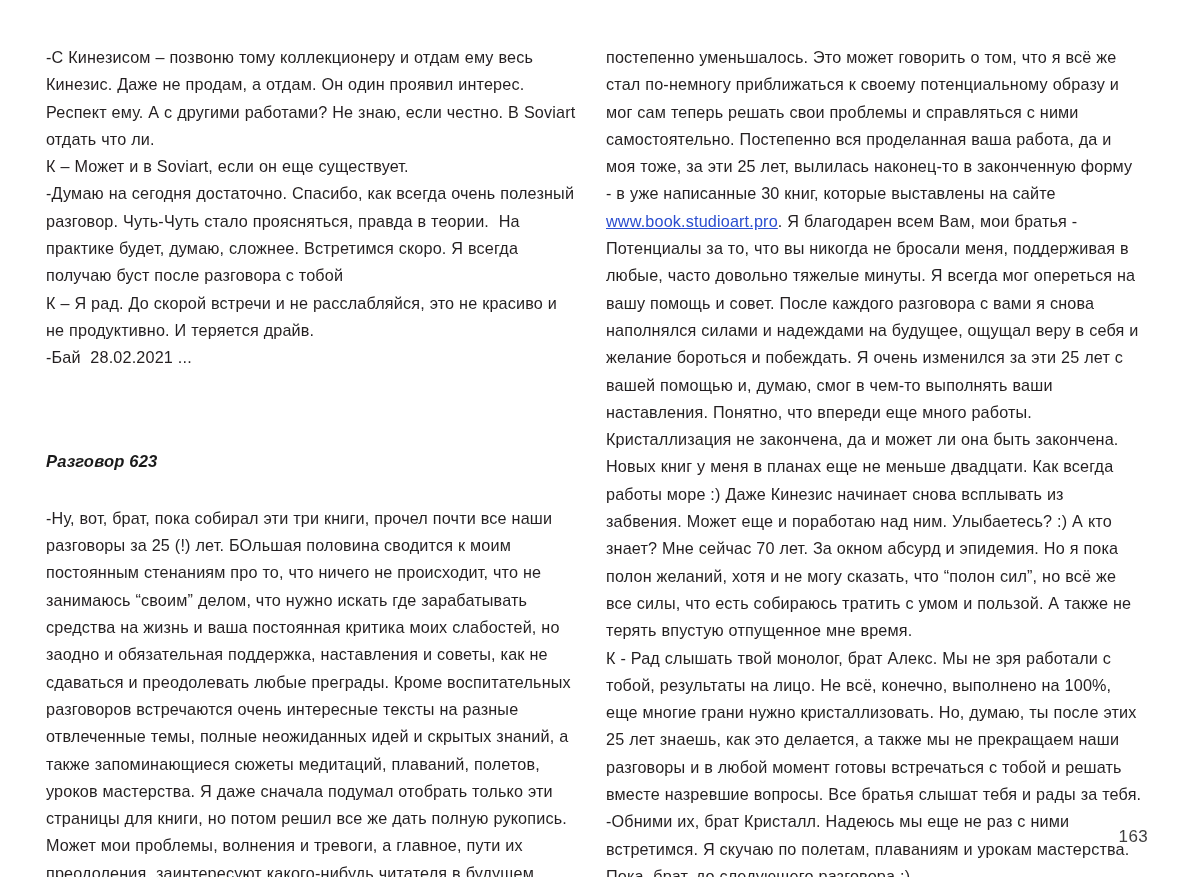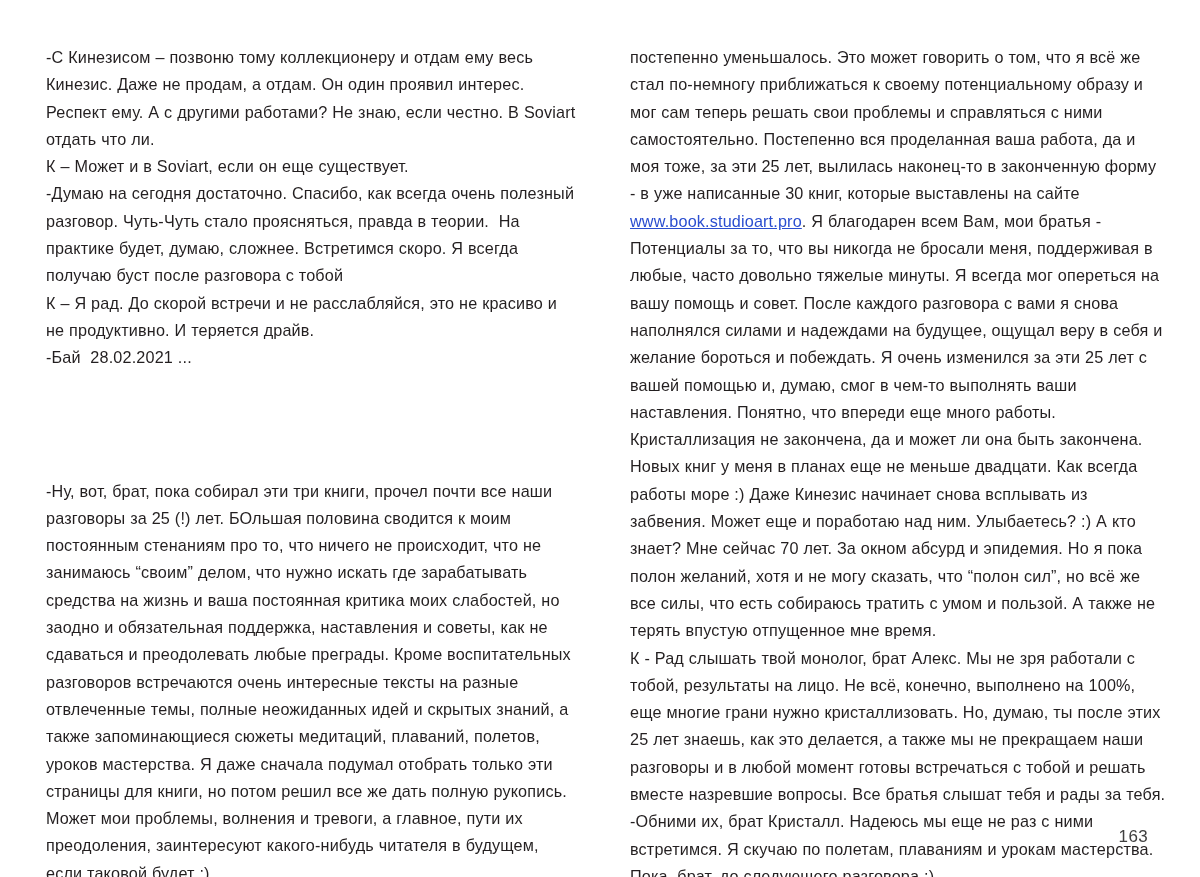--- a/index.html
+++ b/index.html
@@ -25,21 +25,21 @@
     left: 0;
     top: 0;
     width: 996px;
     height: 877px;
     box-sizing: border-box;
     padding: 44px 46px 2px 46px;
     display: flex;
     flex-direction: row;
     align-items: flex-start;
     justify-content: flex-start;
-    gap: 34px;
+    gap: 10px;
   }
   .column {
     width: 550px;
     flex: 0 0 550px;
     box-sizing: border-box;
   }
   .column-right {
     width: 556px;
     flex: 0 0 556px;
   }
@@ -96,20 +96,21 @@
 -Думаю на сегодня достаточно. Спасибо, как всегда очень полезный
 разговор. Чуть-Чуть стало проясняться, правда в теории.  На
 практике будет, думаю, сложнее. Встретимся скоро. Я всегда
 получаю буст после разговора с тобой
 К – Я рад. До скорой встречи и не расслабляйся, это не красиво и
 не продуктивно. И теряется драйв.
 -Бай  28.02.2021 ...</p>
 
       <div class="spacer-lg"></div>
 
+      <div class="heading">Разговор 623</div>
 
       <div class="spacer-sm"></div>
 
       <p class="para">-Ну, вот, брат, пока собирал эти три книги, прочел почти все наши
 разговоры за 25 (!) лет. БОльшая половина сводится к моим
 постоянным стенаниям про то, что ничего не происходит, что не
 занимаюсь “своим” делом, что нужно искать где зарабатывать
 средства на жизнь и ваша постоянная критика моих слабостей, но
 заодно и обязательная поддержка, наставления и советы, как не
 сдаваться и преодолевать любые преграды. Кроме воспитательных

